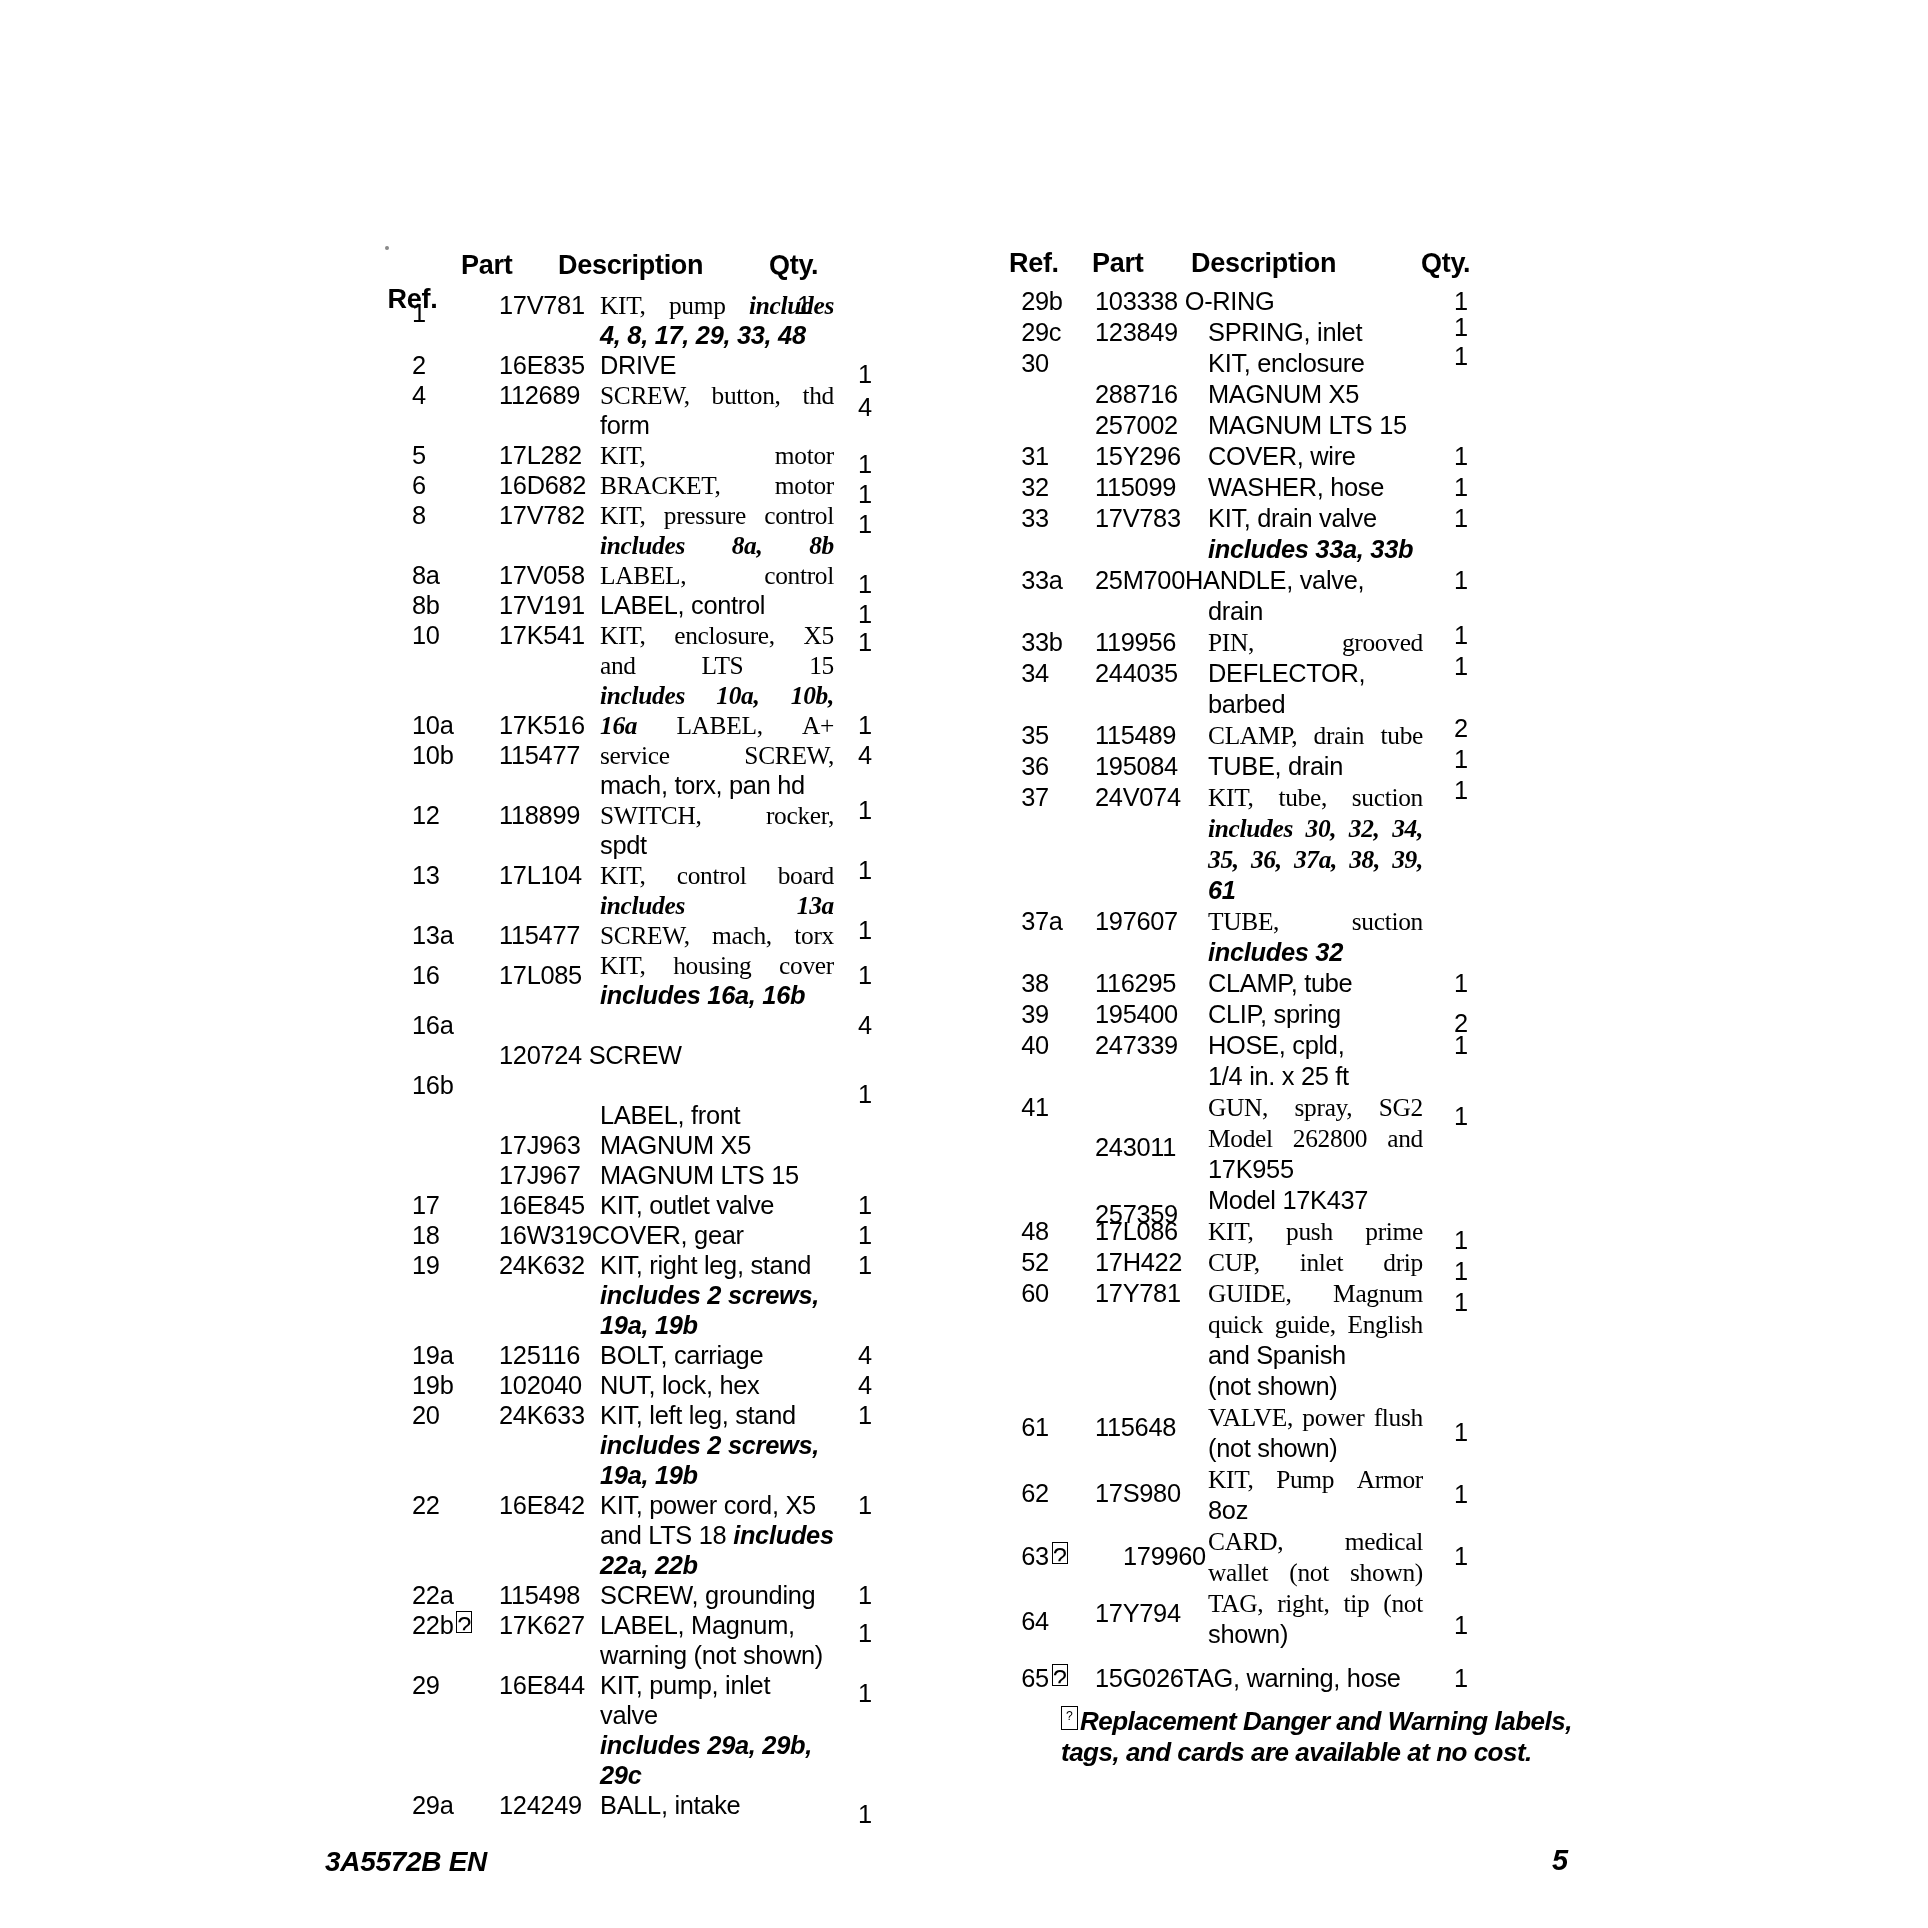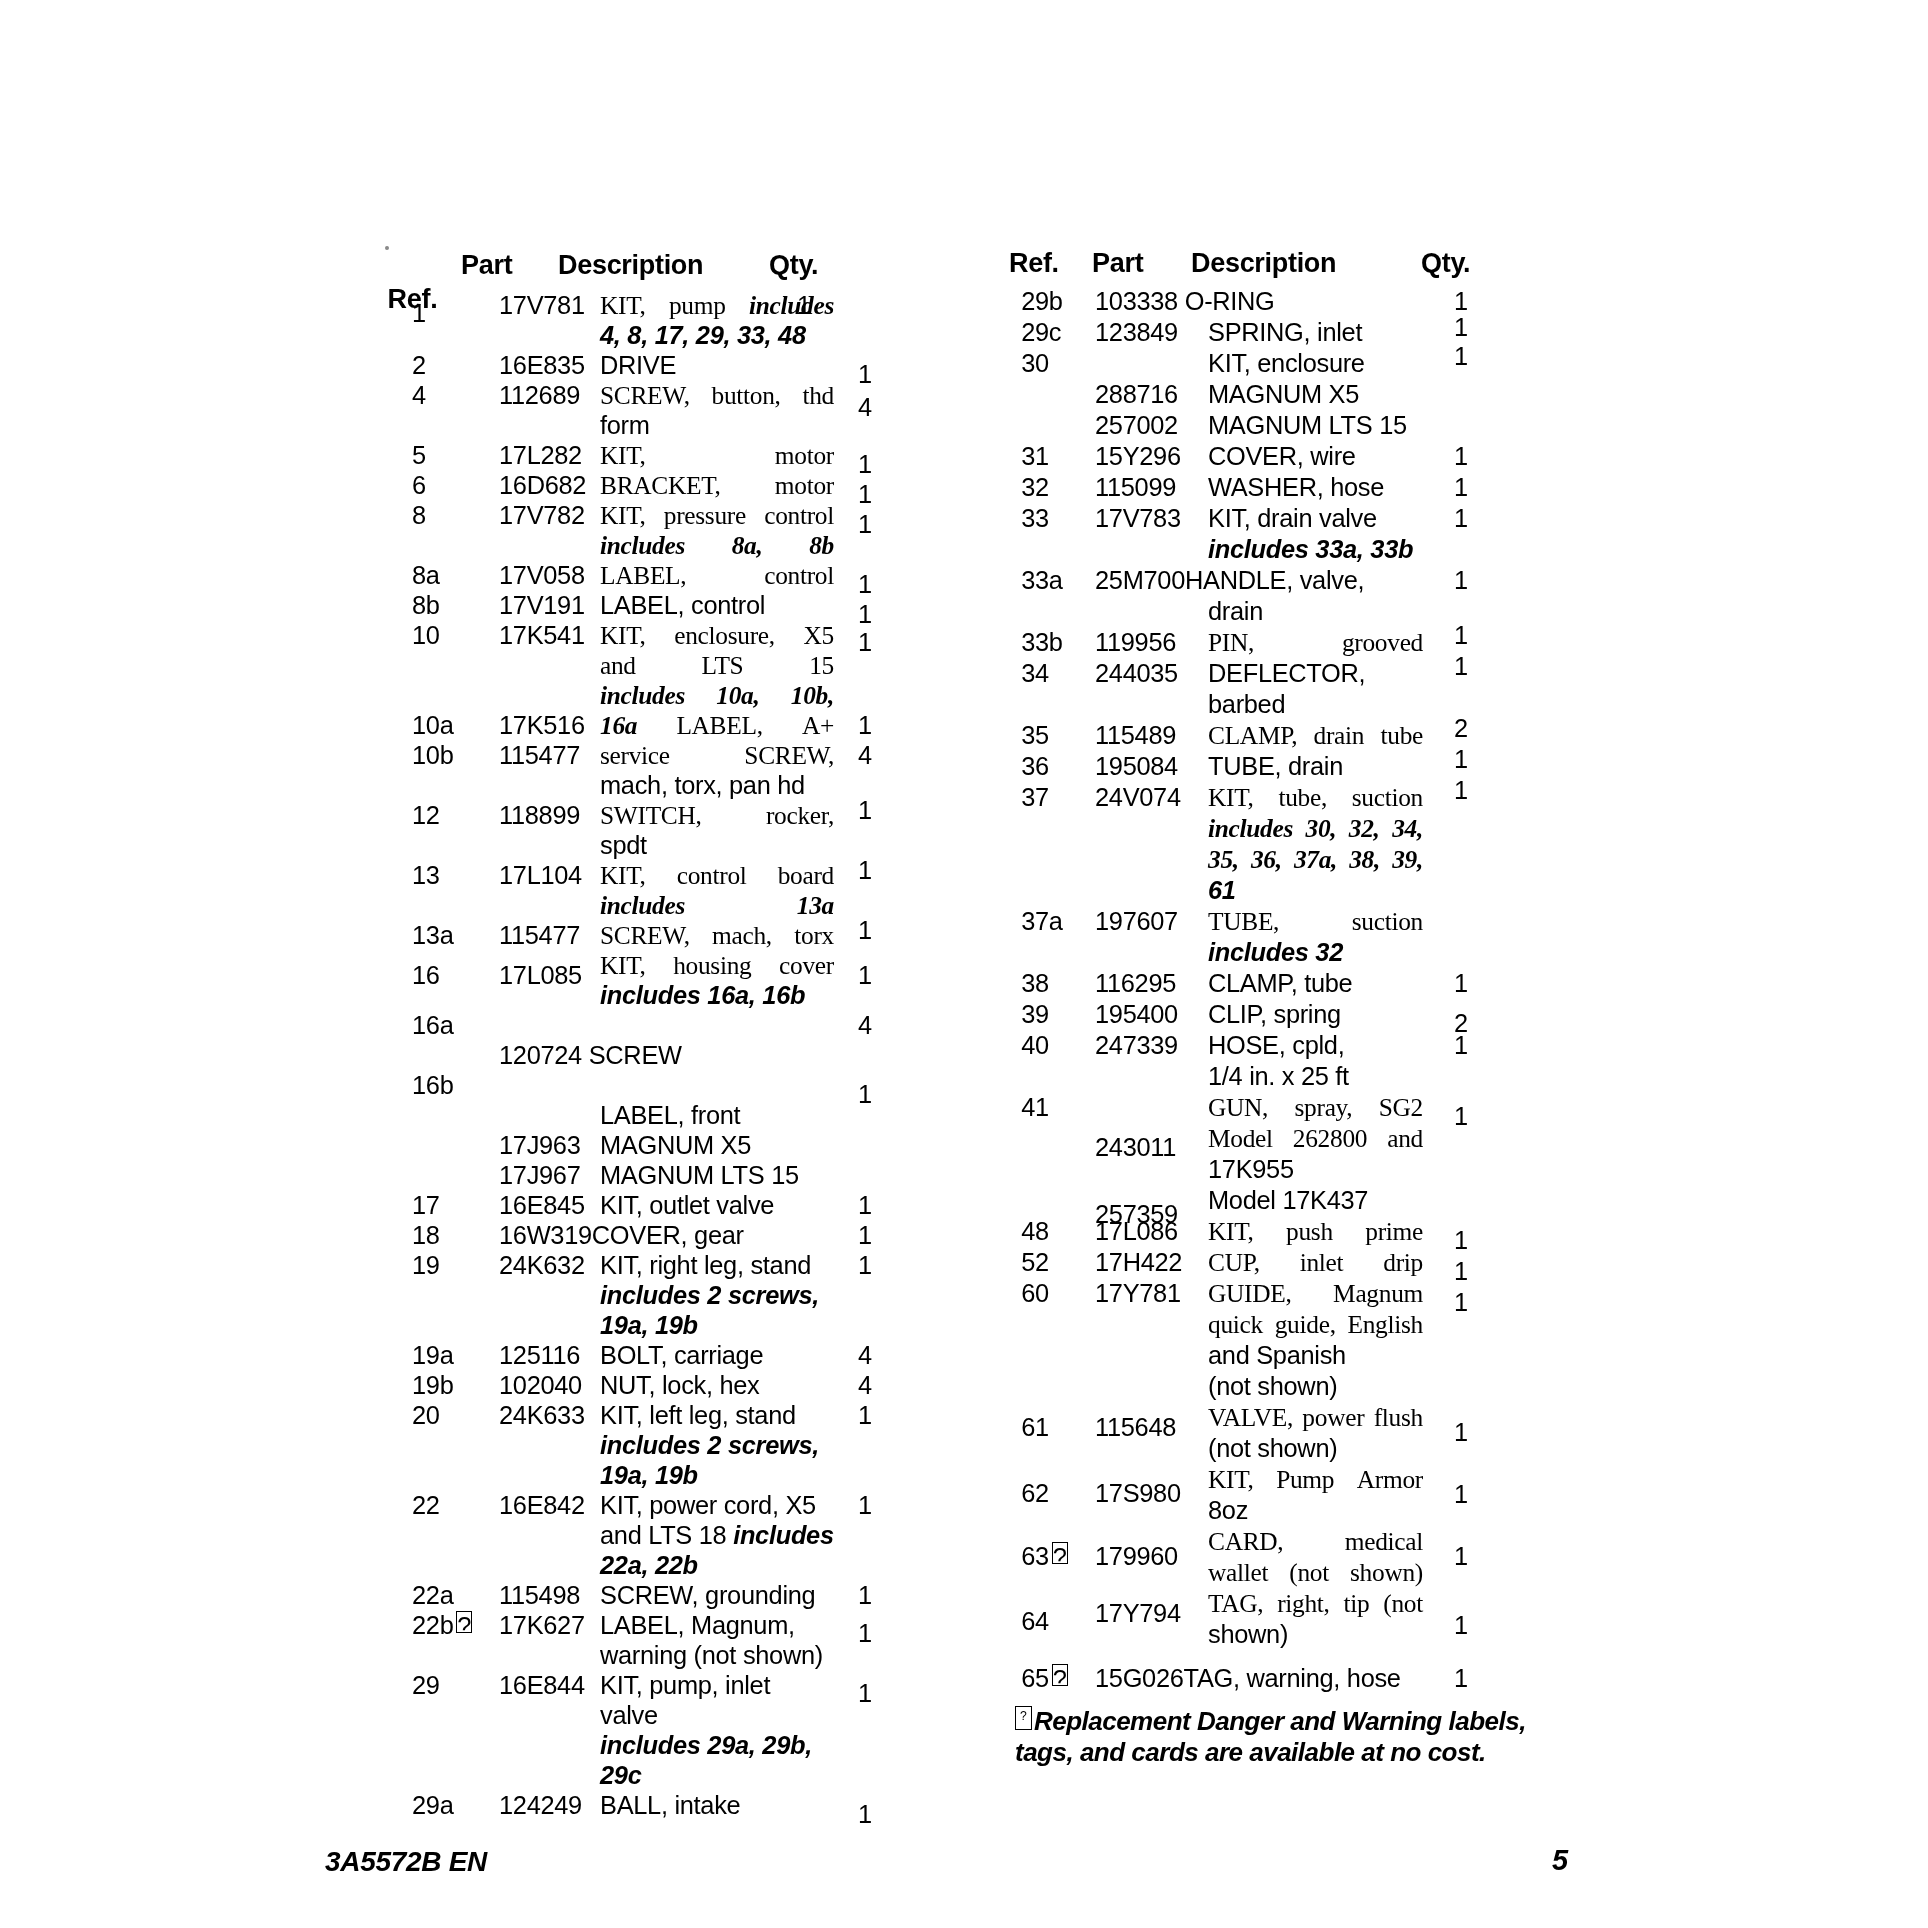--- a/index.html
+++ b/index.html
@@ -40,21 +40,21 @@
   .tr .qty{left:445px;}
   .desc.just{display:flex;justify-content:space-between;font-family:Liberation Serif, serif;}
   .bi{font-weight:bold;font-style:italic;letter-spacing:-0.8px;}
   .tofu{
     display:inline-block;width:14px;height:20px;border:1.9px solid #000;
     font-size:12.2px;line-height:18px;font-weight:400;font-style:normal;
     text-align:center;vertical-align:0.9px;margin-left:2.8px;overflow:hidden;
     letter-spacing:0;
   }
   .footnote{
-    position:absolute;left:1015px;top:1706px;width:490px;
+    position:absolute;left:1061px;top:1706px;width:490px;
     font-weight:bold;font-style:italic;font-size:26px;line-height:31px;
     letter-spacing:-0.5px;white-space:nowrap;
   }
   .footnote .tofu{width:15px;height:21.7px;margin:0 1.9px 0 0;vertical-align:0px;}
   .doc-num{
     position:absolute;left:325px;top:1846px;
     font-weight:bold;font-style:italic;font-size:28px;letter-spacing:-0.3px;
   }
   .page-num{
     position:absolute;left:1552px;top:1844px;
@@ -500,21 +500,21 @@
         <span class="ref" style="top: 14px;">62</span>
         <span class="part" style="top: 14px;">17S980</span>
         <div class="desc just"><span>KIT,</span><span>Pump</span><span>Armor</span></div>
         <span class="qty" style="top: 15px;">1</span>
       </div>
       <div class="ln">
         <div class="desc"><span>8oz</span></div>
       </div>
       <div class="ln">
         <span class="ref" style="top: 15px;">63<span class="tofu">?</span></span>
-        <span class="part" style="top: 15px;">179960</span>
+        <span class="part" style="top: 15px; margin-left: 28px;">179960</span>
         <div class="desc just"><span>CARD,</span><span>medical</span></div>
         <span class="qty" style="top: 15px;">1</span>
       </div>
       <div class="ln">
         <div class="desc just"><span>wallet</span><span>(not</span><span>shown)</span></div>
       </div>
       <div class="ln">
         <span class="ref" style="top: 18px;">64</span>
         <span class="part" style="top: 10px;">17Y794</span>
         <div class="desc just"><span>TAG,</span><span>right,</span><span>tip</span><span>(not</span></div>

